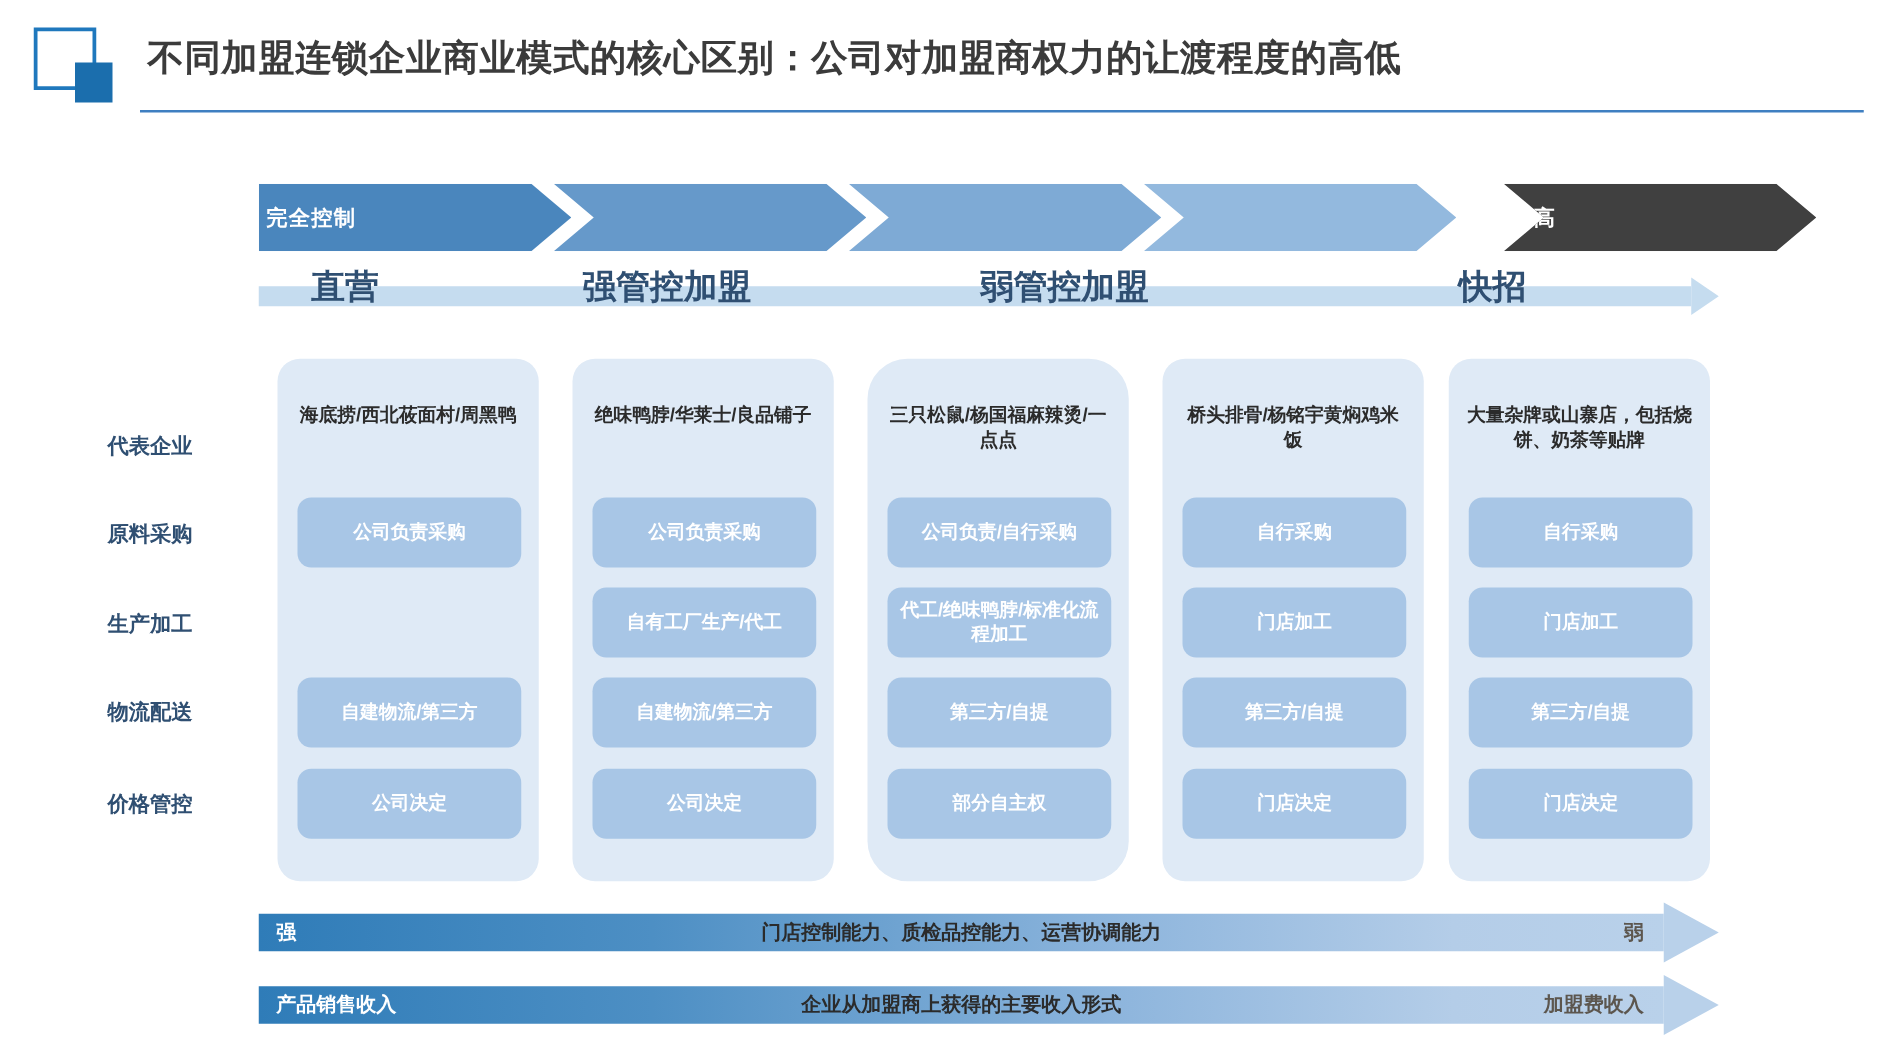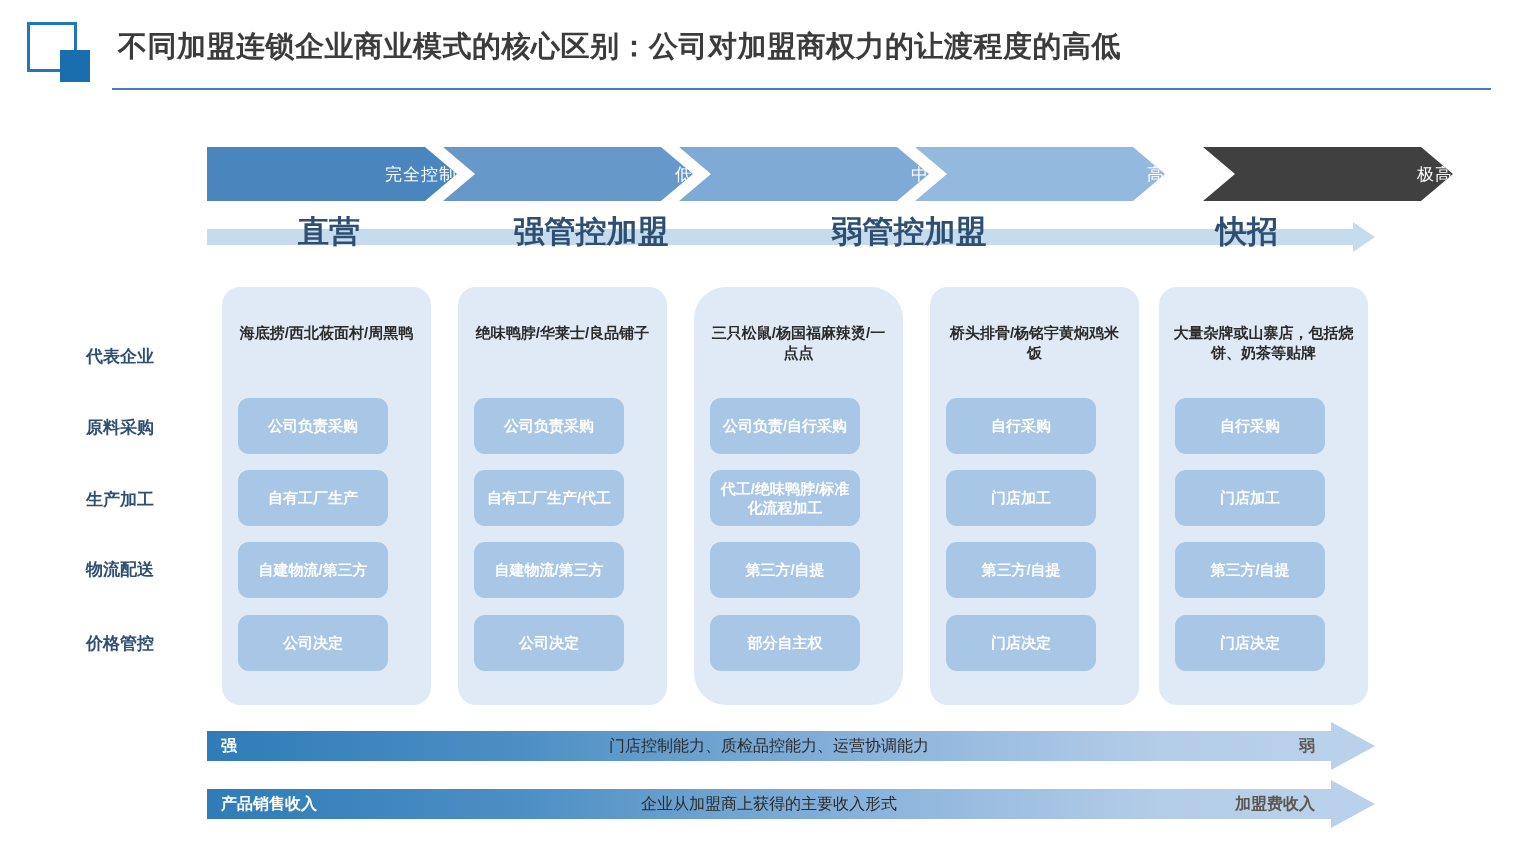--- a/index.html
+++ b/index.html
@@ -29,22 +29,22 @@
   }
   #header-rule{
     position:absolute;left:112px;top:88px;width:1379px;height:2px;
     background:#3f7fc1;
   }
 
   
   #chevron-band{position:absolute;left:207px;top:147px;width:1168px;height:54px;}
   .chev{
     position:absolute;top:0;height:54px;
-    display:flex;align-items:center;justify-content:flex-end;
-    color:#ffffff;font-size:17px;font-weight:normal;letter-spacing:1px;
+    display:flex;align-items:center;justify-content:flex-start;
+    color:#ffffff;font-size:17px;font-weight:bold;letter-spacing:1px;
   }
   .chev-1{left:0px;  width:250px; background:#4a86bd;
     clip-path:polygon(0 0, 218px 0, 250px 27px, 218px 54px, 0 54px);}
   .chev-2{left:236px;width:250px; background:#6699ca;
     clip-path:polygon(0 0, 218px 0, 250px 27px, 218px 54px, 0 54px, 32px 27px);}
   .chev-3{left:472px;width:250px; background:#7eaad5;
     clip-path:polygon(0 0, 218px 0, 250px 27px, 218px 54px, 0 54px, 32px 27px);}
   .chev-4{left:708px;width:250px; background:#93b9de;
     clip-path:polygon(0 0, 218px 0, 250px 27px, 218px 54px, 0 54px, 32px 27px);}
   .chev-5{left:996px;width:250px; background:#404040;
@@ -56,22 +56,21 @@
   #mode-bar .track{
     position:absolute;left:0;top:0;width:1146px;height:16px;background:#c5dcef;
   }
   #mode-bar .head{
     position:absolute;left:1146px;top:-7px;width:0;height:0;
     border-top:15px solid transparent;border-bottom:15px solid transparent;
     border-left:22px solid #c5dcef;
   }
   .mode-label{
     position:absolute;top:-18px;
-    font-size:31px;font-weight:bold;color:#2f4f72;white-space:nowrap;
-    text-align:center;
+    font-size:27px;font-weight:bold;color:#2f4f72;white-space:nowrap;
     font-family:Liberation Serif, serif;
   }
 
   
   .row-label{
     position:absolute;left:86px;width:120px;
     font-size:17px;font-weight:bold;color:#2f4f72;
     text-align:left;white-space:nowrap;
   }
 
@@ -79,21 +78,21 @@
   .card{
     position:absolute;top:287px;width:209px;height:418px;
     background:#dfeaf6;border-radius:18px;
   }
   .card-title{
     position:absolute;left:14px;top:36px;width:181px;
     font-size:15px;font-weight:bold;color:#2b2b2b;
     text-align:center;line-height:1.35;
   }
   .pill{
-    position:absolute;left:16px;width:150px;height:56px;
+    position:absolute;left:16px;width:179px;height:56px;
     background:#a8c6e6;border-radius:11px;
     display:flex;align-items:center;justify-content:center;
     color:#ffffff;font-size:15px;font-weight:bold;
     text-align:center;line-height:1.3;padding:0 5px;
     box-sizing:border-box;
   }
   .pill-0{top:111px;}
   .pill-1{top:183px;}
   .pill-2{top:255px;}
   .pill-3{top:328px;}
@@ -110,21 +109,21 @@
     border-left:44px solid #b9d1ea;
   }
   .bb-left{
     position:absolute;left:14px;top:0;height:30px;
     display:flex;align-items:center;
     color:#ffffff;font-size:16px;font-weight:bold;white-space:nowrap;
   }
   .bb-center{
     position:absolute;left:0;top:0;width:1124px;height:30px;
     display:flex;align-items:center;justify-content:center;
-    color:#2b2b2b;font-size:16px;font-weight:normal;white-space:nowrap;
+    color:#2b2b2b;font-size:16px;font-weight:bold;white-space:nowrap;
   }
   .bb-right{
     position:absolute;right:44px;top:0;height:30px;
     display:flex;align-items:center;
     color:#5c564e;font-size:16px;font-weight:bold;white-space:nowrap;
     padding-right:16px;
   }
   #bottom-bar-1{top:731px;}
   #bottom-bar-2{top:789px;}
 </style>
@@ -169,21 +168,20 @@
 
 <div class="row-label" style="top:345px;">代表企业</div>
 <div class="row-label" style="top:416px;">原料采购</div>
 <div class="row-label" style="top:488px;">生产加工</div>
 <div class="row-label" style="top:558px;">物流配送</div>
 <div class="row-label" style="top:632px;">价格管控</div>
 
 <div class="card" style="left:222px;">
   <div class="card-title">海底捞/西北莜面村/周黑鸭</div>
   <div class="pill pill-0">公司负责采购</div>
-  <div class="pill pill-1">自有工厂生产</div>
   <div class="pill pill-2">自建物流/第三方</div>
   <div class="pill pill-3">公司决定</div>
 </div>
 
 <div class="card" style="left:458px;">
   <div class="card-title">绝味鸭脖/华莱士/良品铺子</div>
   <div class="pill pill-0">公司负责采购</div>
   <div class="pill pill-1">自有工厂生产/代工</div>
   <div class="pill pill-2">自建物流/第三方</div>
   <div class="pill pill-3">公司决定</div>

